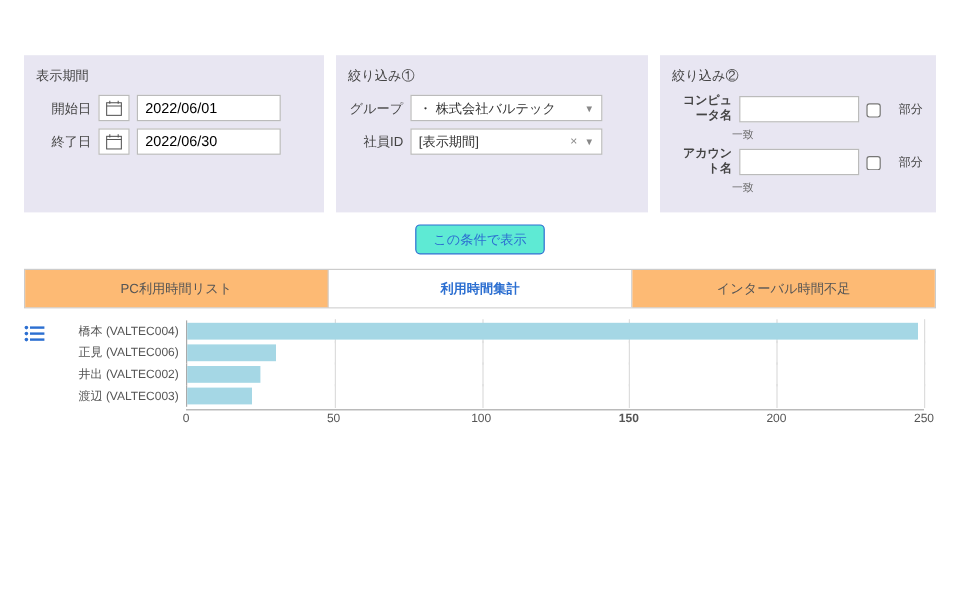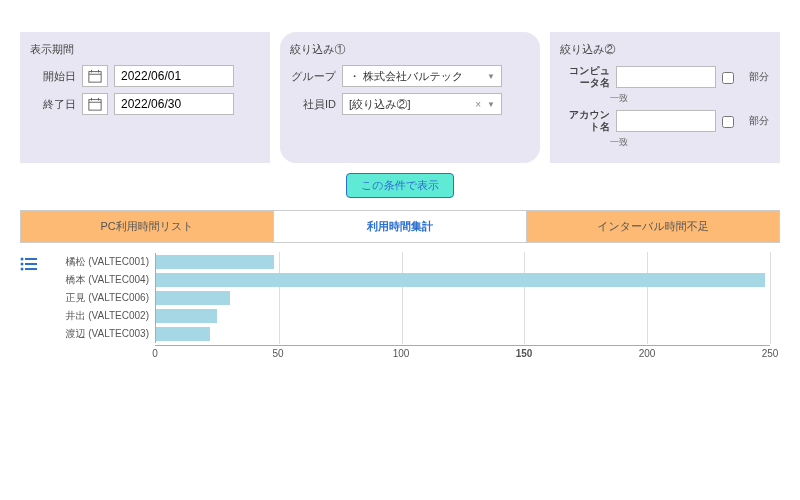--- a/index.html
+++ b/index.html
@@ -1,21 +1,21 @@
 <!DOCTYPE html>
 <html><head>
 <meta charset="utf-8">
 <style>
   * { box-sizing: border-box; margin: 0; padding: 0; }
   body { font-family: "Meiryo", "Hiragino Sans", sans-serif; font-size: 11px; color: #333; background: #fff; }
-  .container { width: 800px; height: 404px; padding: 32px 20px 10px 20px; }
+  .container { width: 800px; height: 404px; padding: 46px 20px 10px 20px; }
   .filter-row { display: flex; gap: 10px; margin-bottom: 10px; }
   .filter-panel { background: #e8e6f2; padding: 10px; }
   .p1 { flex: 0 0 250px; }
-  .p2 { flex: 0 0 260px; border-radius: 16px; }
+  .p2 { flex: 0 0 260px; }
   .p3 { flex: 1; }
   .panel-title { font-size: 11px; color: #444; margin-bottom: 8px; }
   .form-row { display: flex; align-items: center; margin-bottom: 6px; gap: 6px; }
   .form-label { font-size: 11px; color: #444; text-align: right; width: 46px; }
   .form-label-sm { font-size: 10px; color: #444; text-align: right; width: 50px; line-height: 1.2; font-weight: bold; }
   .cal-btn { width: 26px; height: 22px; background: #fff; border: 1px solid #bbb; display: inline-flex; align-items: center; justify-content: center; cursor: pointer; }
   .cal-btn svg { width: 14px; height: 14px; }
   .date-input { width: 120px; height: 22px; border: 1px solid #bbb; background: #fff; padding: 0 6px; font-size: 12px; }
   .select-wrap { position: relative; display: inline-flex; align-items: center; background: #fff; border: 1px solid #bbb; height: 22px; width: 160px; padding: 0 20px 0 6px; }
   .select-text { font-size: 11px; color: #333; white-space: nowrap; overflow: hidden; }
@@ -84,21 +84,21 @@
     <div class="form-row">
       <div class="form-label">グループ</div>
       <div class="select-wrap">
         <span class="select-text">・ 株式会社バルテック</span>
         <span class="select-caret">▼</span>
       </div>
     </div>
     <div class="form-row">
       <div class="form-label">社員ID</div>
       <div class="select-wrap">
-        <span class="select-text">[絞り込み②]</span>
+        <span class="select-text">[表示期間]</span>
         <span class="select-clear">×</span>
         <span class="select-caret">▼</span>
       </div>
     </div>
   </div>
 
   <div class="filter-panel p3">
     <div class="panel-title">絞り込み②</div>
     <div class="form-row">
       <div class="form-label-sm">コンピュータ名</div>
@@ -139,31 +139,20 @@
           <rect x="5" y="1" width="12" height="2" fill="#2c6fd1"></rect>
       <circle cx="2" cy="7" r="1.5" fill="#2c6fd1"></circle>
           <rect x="5" y="6" width="12" height="2" fill="#2c6fd1"></rect>
       <circle cx="2" cy="12" r="1.5" fill="#2c6fd1"></circle>
           <rect x="5" y="11" width="12" height="2" fill="#2c6fd1"></rect>
     </svg>
   </div>
   <div class="chart-body">
     <div class="chart-grid" id="chart-grid">
           <div class="bar-row">
-            <div class="bar-label">橘松 (VALTEC001)</div>
-            <div class="bar-track">
-              <div class="grid-line" style="left: 20%;"></div>
-              <div class="grid-line" style="left: 40%;"></div>
-              <div class="grid-line" style="left: 60%;"></div>
-              <div class="grid-line" style="left: 80%;"></div>
-              <div class="grid-line" style="left: 100%;"></div>
-              <div class="bar-fill" style="width: 19.2%;"></div>
-            </div>
-          </div>
-          <div class="bar-row">
             <div class="bar-label">橋本 (VALTEC004)</div>
             <div class="bar-track">
               <div class="grid-line" style="left: 20%;"></div>
               <div class="grid-line" style="left: 40%;"></div>
               <div class="grid-line" style="left: 60%;"></div>
               <div class="grid-line" style="left: 80%;"></div>
               <div class="grid-line" style="left: 100%;"></div>
               <div class="bar-fill" style="width: 99.2%;"></div>
             </div>
           </div>

